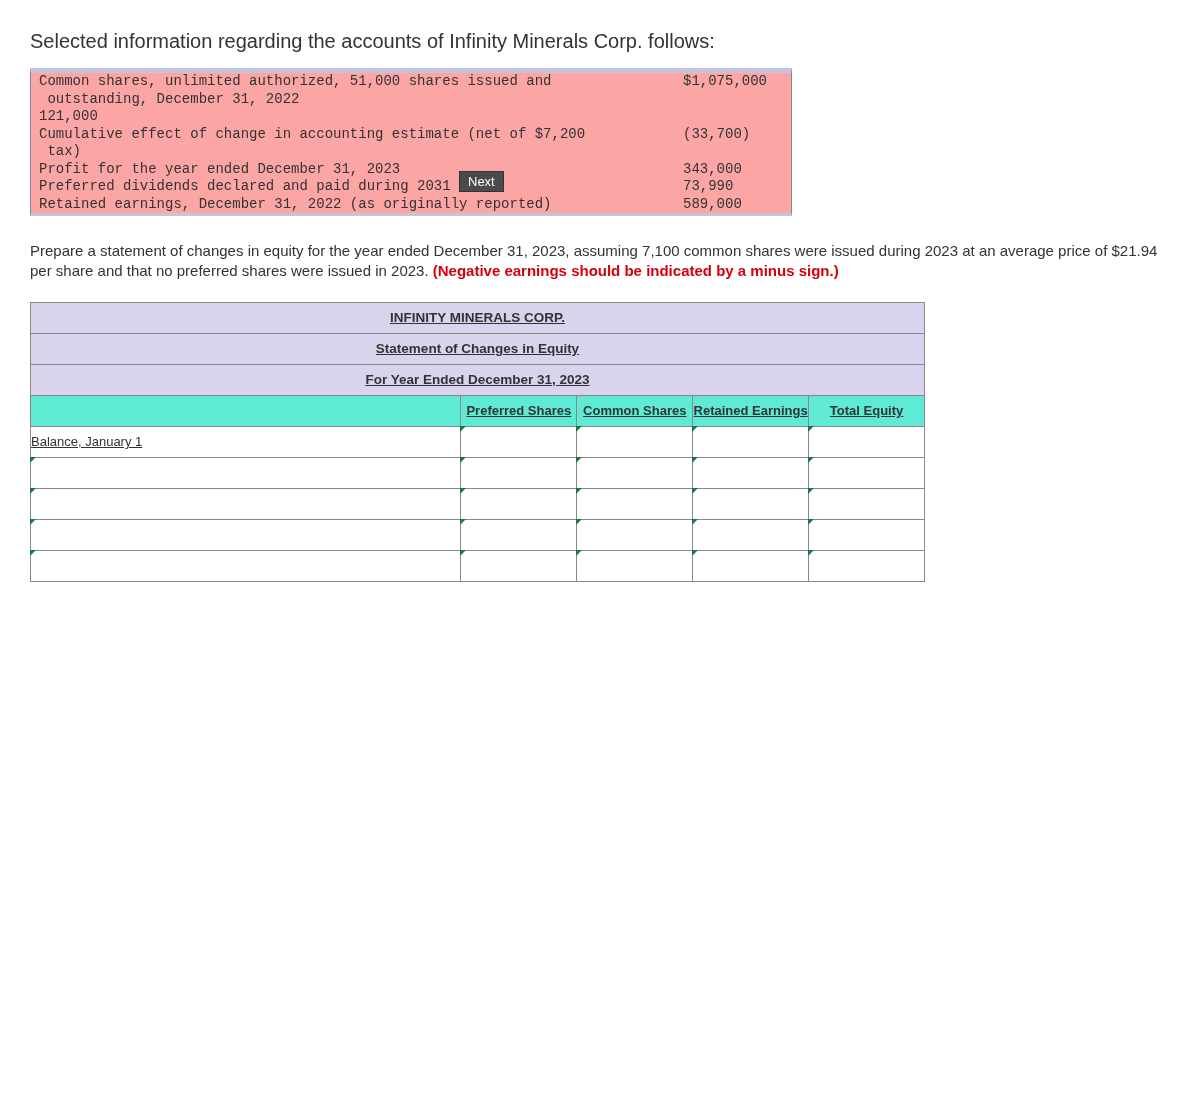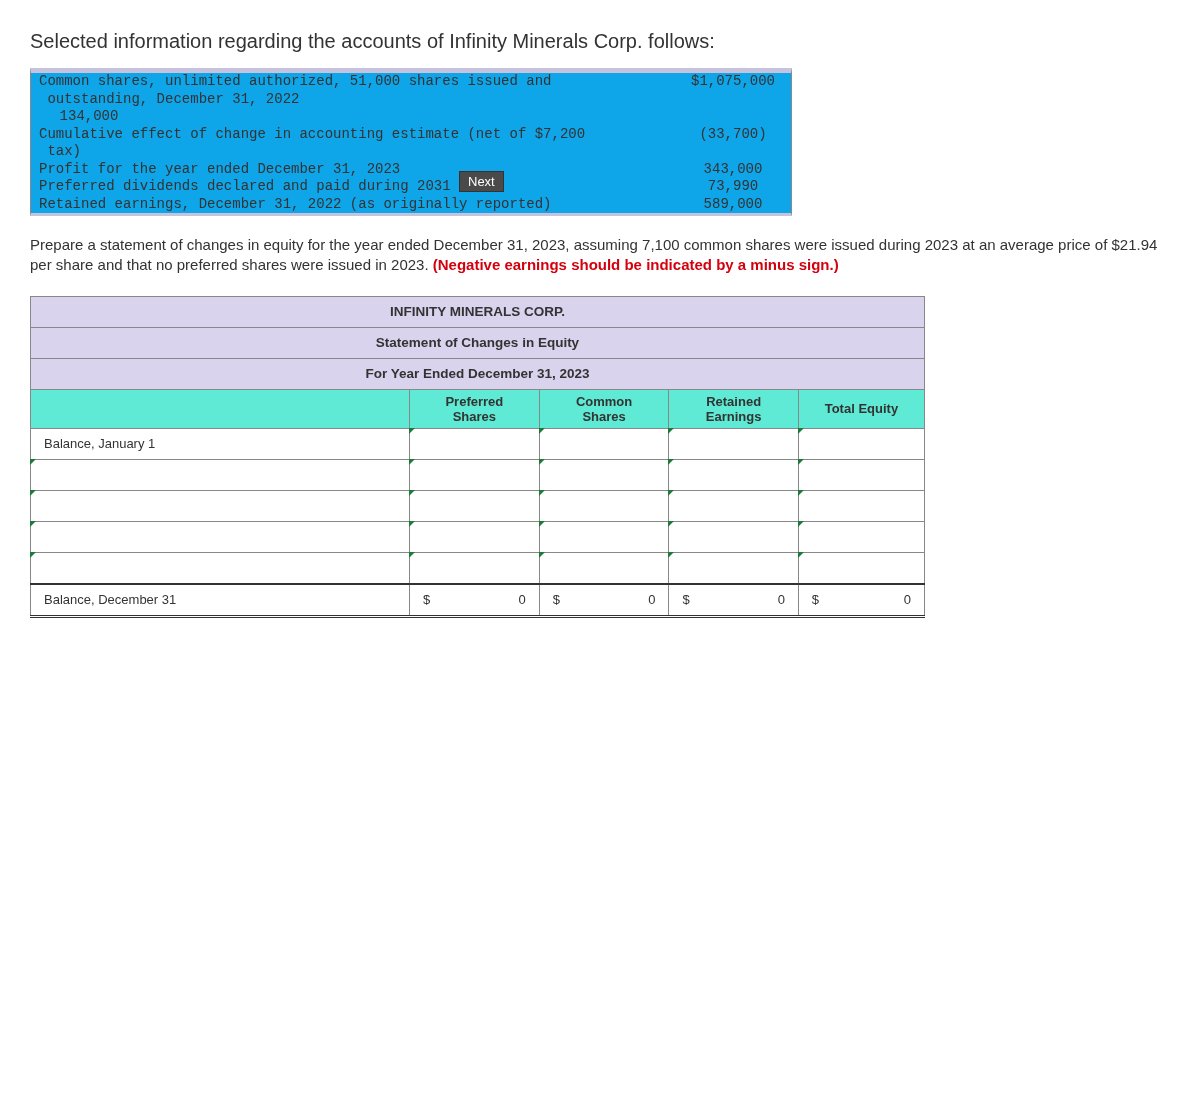--- a/index.html
+++ b/index.html
@@ -11,35 +11,35 @@
     background: #fff;
   }
   .intro {
     margin-bottom: 15px;
     font-size: 20px;
   }
   .data-box {
     border: 1px solid #888;
     border-top: 5px solid #c8c3dc;
     border-bottom: 3px solid #c8c3dc;
-    background: #0ea5e9;
+    background: #fca5a5;
     width: 760px;
-    margin-bottom: 19px;
+    margin-bottom: 25px;
     position: relative;
   }
   .data-row {
     display: flex;
     justify-content: space-between;
     font-family: "Courier New", monospace;
     font-size: 14px;
     line-height: 1.25;
     padding: 0 8px;
   }
   .data-row .left { white-space: pre; }
-  .data-row .right { white-space: pre; text-align: center; min-width: 100px;}
+  .data-row .right { white-space: pre; text-align: left; min-width: 100px;}
   .next-btn {
     position: absolute;
     left: 428px;
     top: 98px;
     background: #4a4a4a;
     color: #fff;
     border: 1px solid #333;
     font-size: 13px;
     padding: 2px 8px;
     cursor: pointer;
@@ -54,22 +54,23 @@
     color: #d4000e;
     font-weight: bold;
   }
   .eq-table {
     border-collapse: collapse;
     width: 895px;
     font-size: 13px;
   }
   .eq-table td, .eq-table th {
     border: 1px solid #888;
-    padding: 4px 13px;
+    padding: 4px 0;
     height: 22px;
+    text-decoration: underline;
   }
   .eq-table .hdr {
     background: #d9d3ee;
     font-weight: bold;
     text-align: center;
     font-size: 13.5px;
   }
   .eq-table .colhdr {
     background: #5eead4;
     font-weight: bold;
@@ -110,21 +111,21 @@
 
 <div class="intro">Selected information regarding the accounts of Infinity Minerals Corp. follows:</div>
 
 <div class="data-box">
   <div class="data-row">
       <span class="left">Common shares, unlimited authorized, 51,000 shares issued and
  outstanding, December 31, 2022</span>
       <span class="right">$1,075,000</span>
     </div>
   <div class="data-row">
-      <span class="right">134,000</span>
+      <span class="right">121,000</span>
     </div>
   <div class="data-row">
       <span class="left">Cumulative effect of change in accounting estimate (net of $7,200
  tax)</span>
       <span class="right">(33,700)</span>
     </div>
   <div class="data-row">
       <span class="left">Profit for the year ended December 31, 2023</span>
       <span class="right">343,000</span>
     </div>
@@ -189,33 +190,14 @@
     <td class="num-cell dropdown-mark"></td>
     <td class="num-cell dropdown-mark"></td>
   </tr>
   <tr>
     <td class="label-cell dropdown-mark"></td>
     <td class="num-cell dropdown-mark"></td>
     <td class="num-cell dropdown-mark"></td>
     <td class="num-cell dropdown-mark"></td>
     <td class="num-cell dropdown-mark"></td>
   </tr>
-  <tr class="total-row">
-    <td class="label-cell">Balance, December 31</td>
-    <td class="num-cell">
-          <span class="currency">$</span>
-          <span class="val">0</span>
-        </td>
-    <td class="num-cell">
-          <span class="currency">$</span>
-          <span class="val">0</span>
-        </td>
-    <td class="num-cell">
-          <span class="currency">$</span>
-          <span class="val">0</span>
-        </td>
-    <td class="num-cell">
-          <span class="currency">$</span>
-          <span class="val">0</span>
-        </td>
-  </tr>
 </tbody>
   </table>
 
 </body></html>

